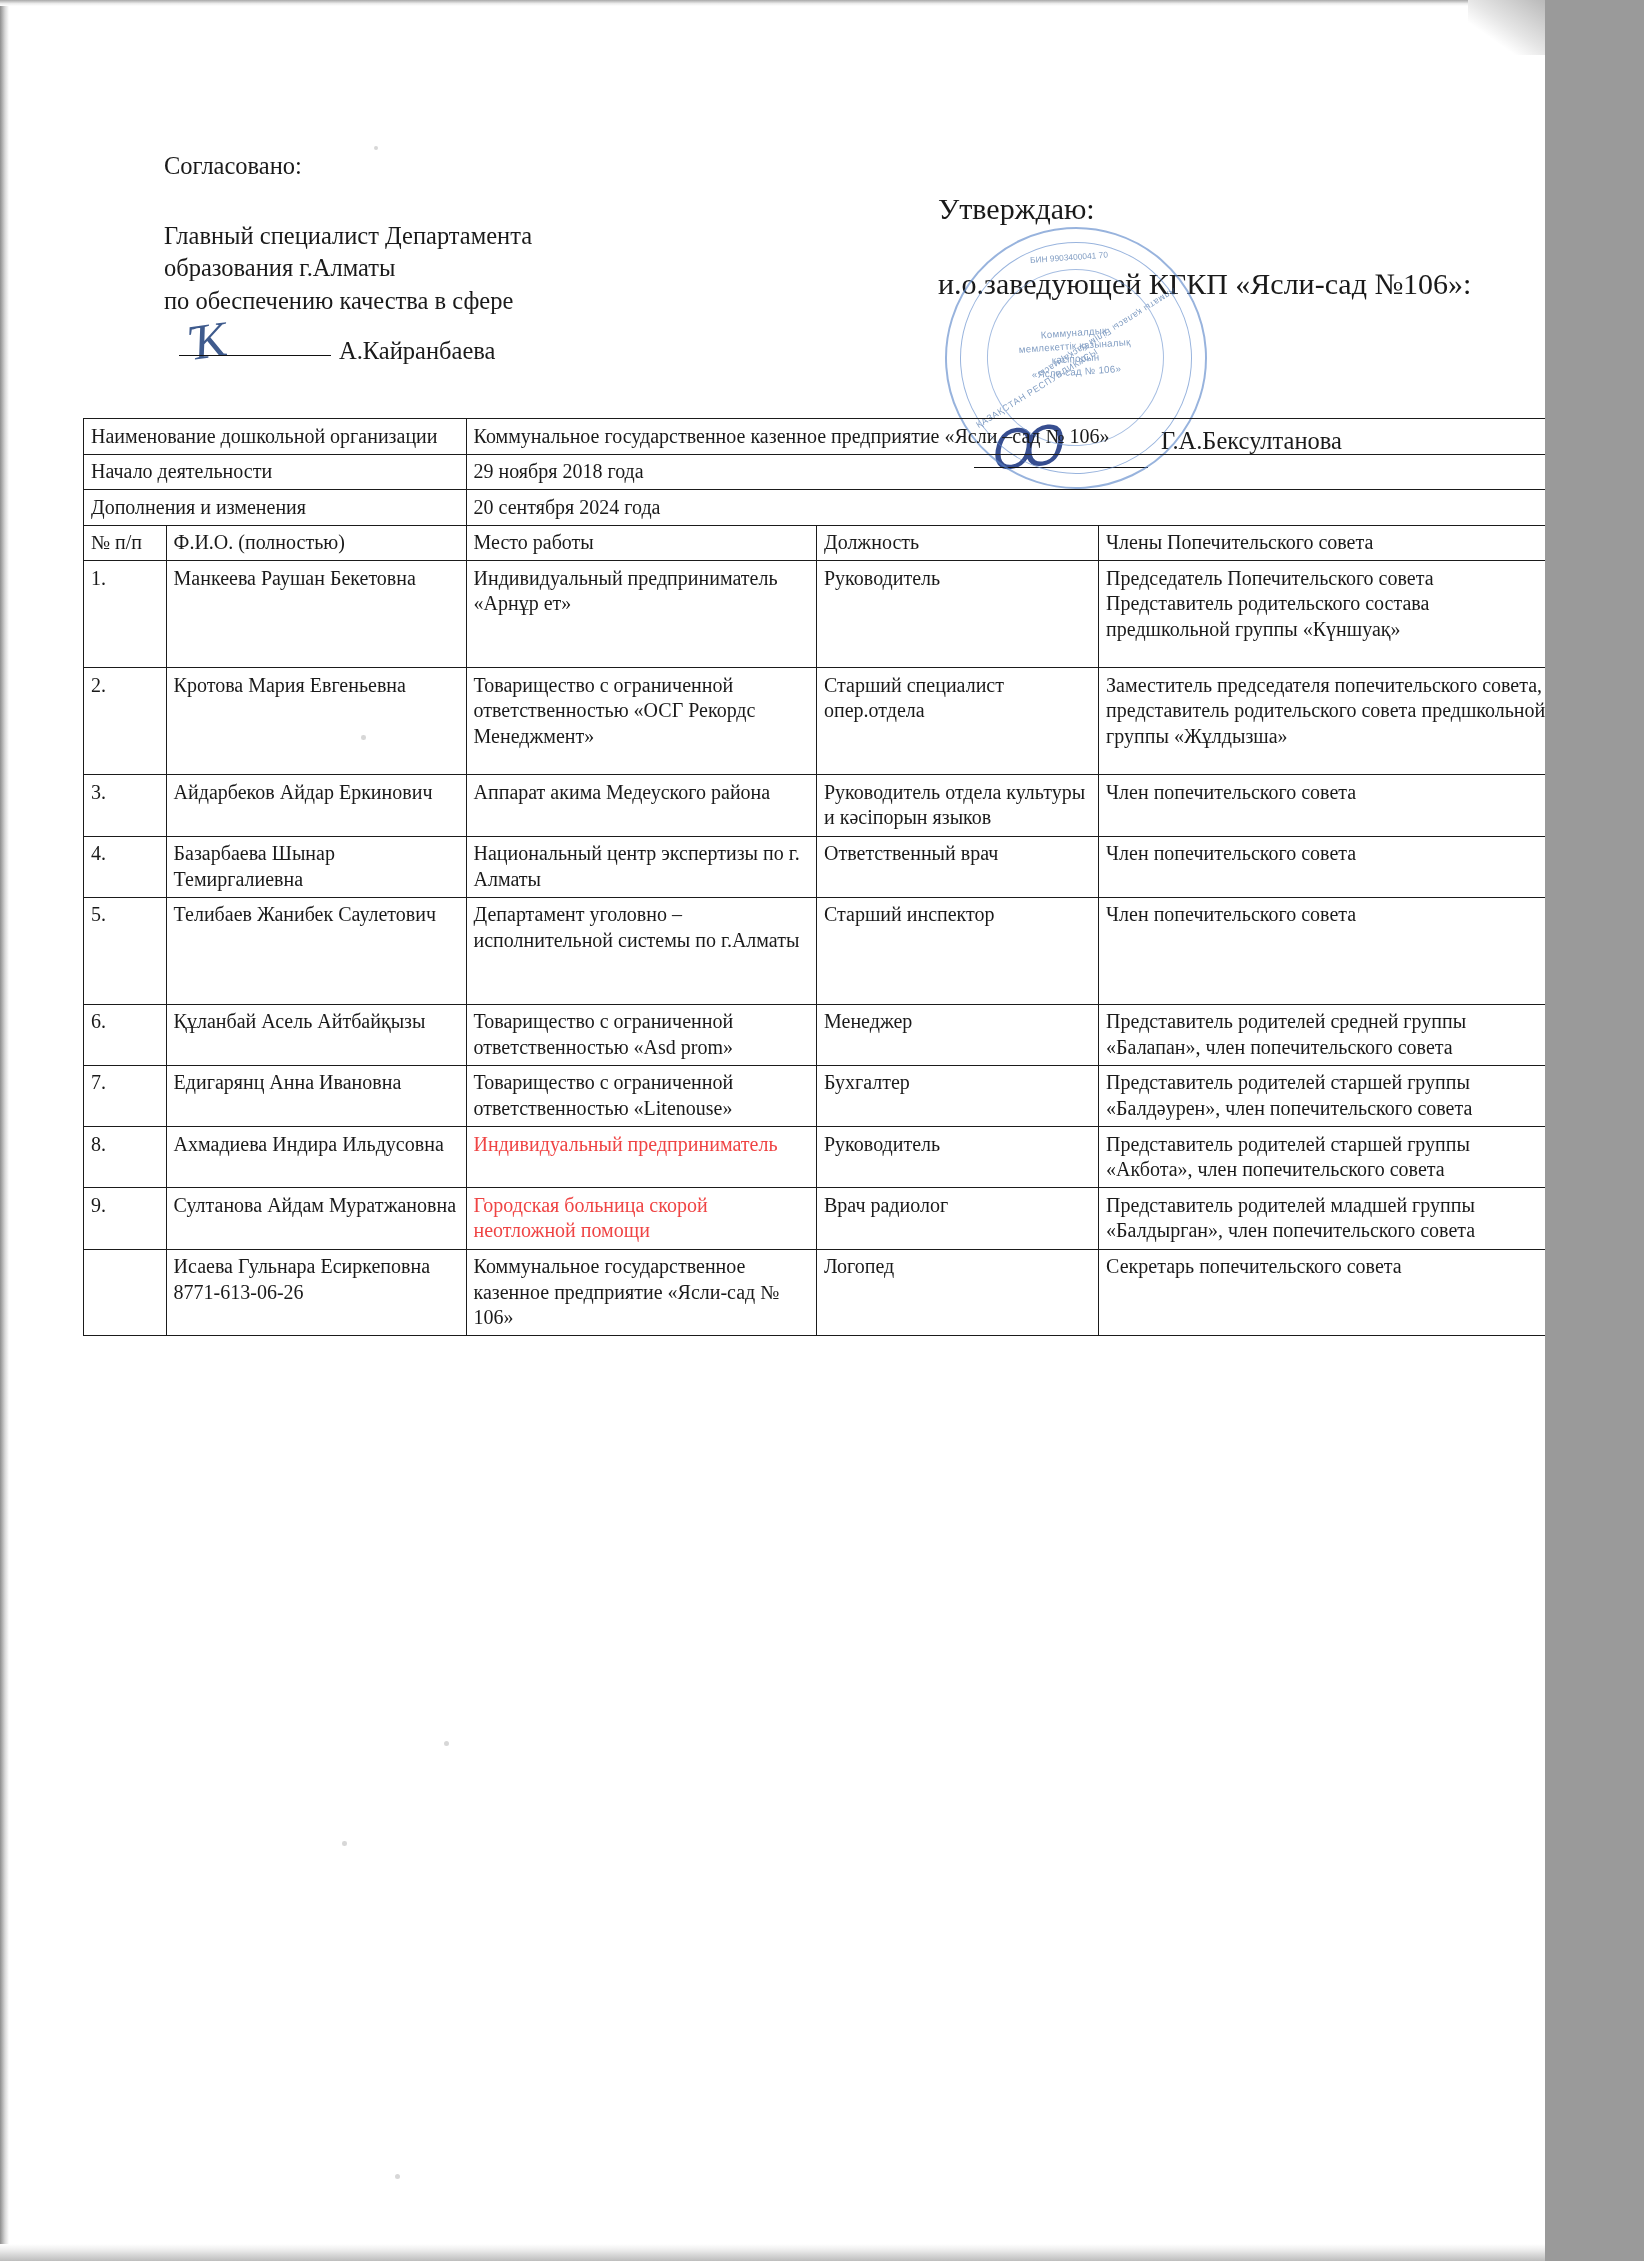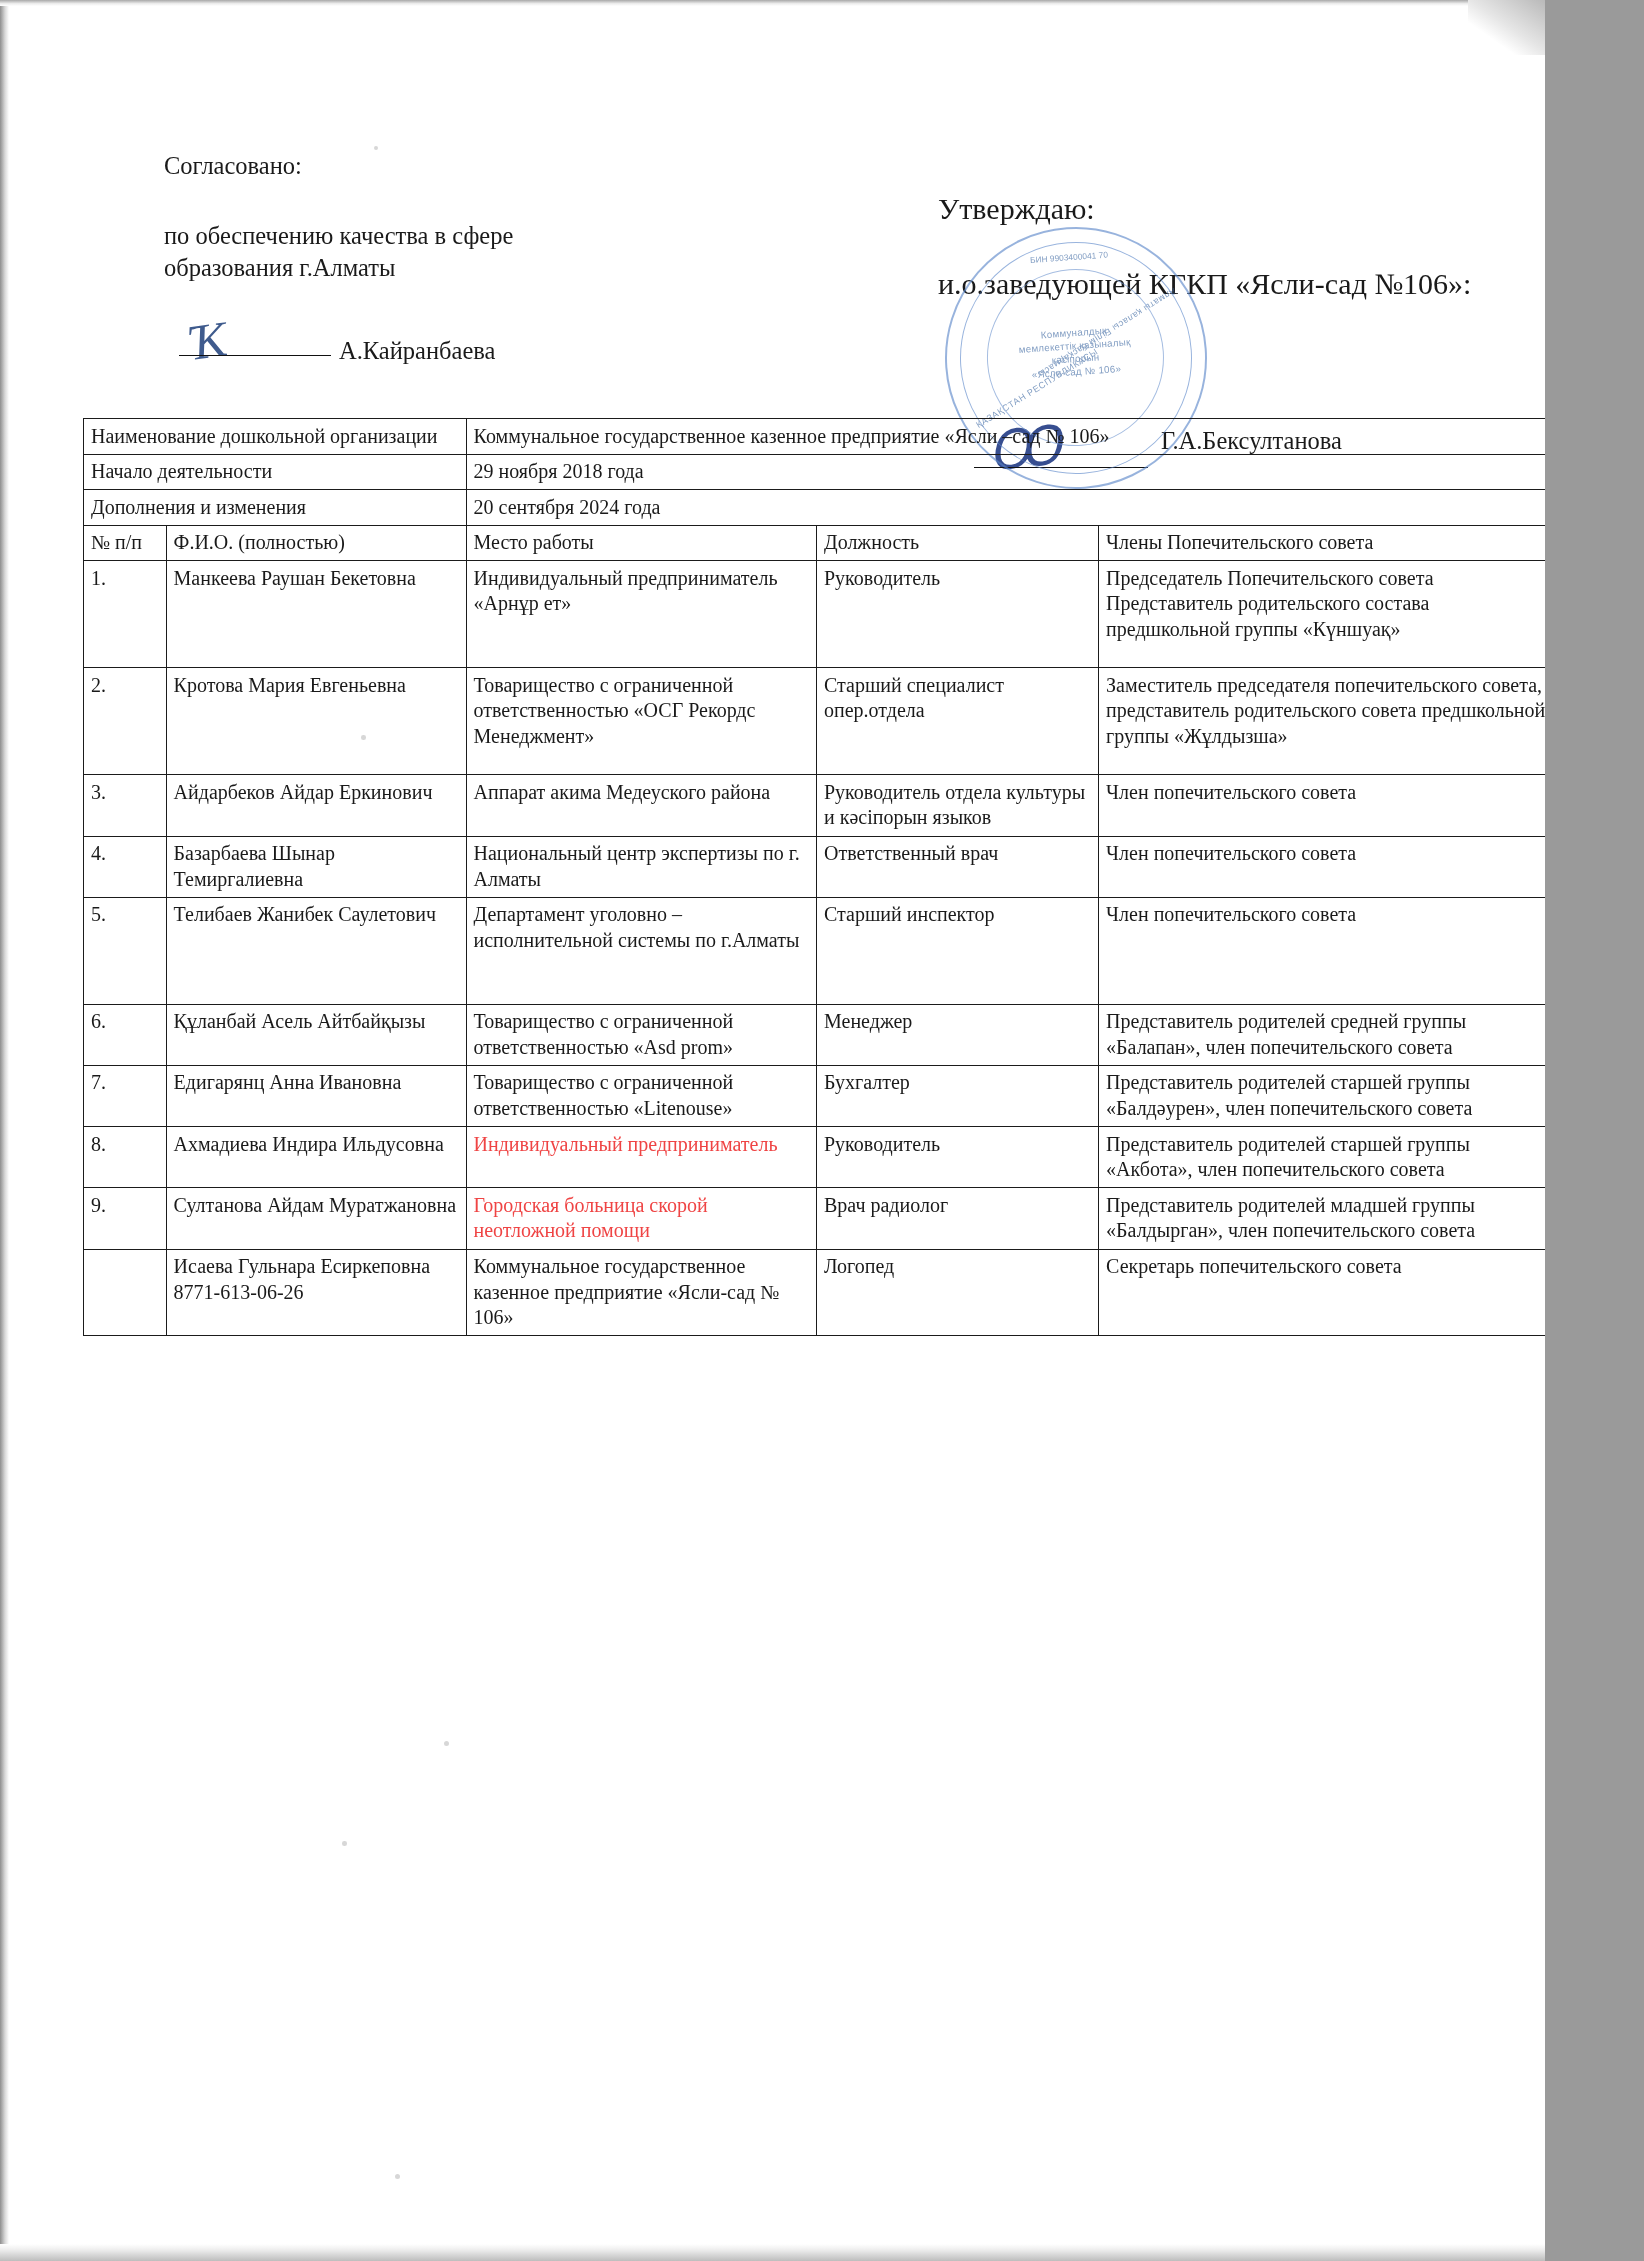--- a/index.html
+++ b/index.html
@@ -232,22 +232,23 @@
   <div class="speck" style="left:361px; top:735px; width:4.5px; height:4.5px;"></div>
   <div class="speck" style="left:444px; top:1741px; width:5.2px; height:5.2px;"></div>
   <div class="speck" style="left:342px; top:1841px; width:4.5px; height:4.5px;"></div>
   <div class="speck" style="left:395px; top:2174px; width:5.2px; height:5.2px;"></div>
   <div class="speck" style="left:374px; top:146px; width:3.9px; height:3.9px;"></div>
 
   <div class="hdr">
 
     <div class="hdr-left">
       <div class="agreed">Согласовано:</div>
+      <div>Главный специалист Департамента</div>
+      <div>образования г.Алматы</div>
       <div>по обеспечению качества в сфере</div>
-      <div>образования г.Алматы</div>
     </div>
     <div class="scribble scribble-left">Ҡ</div>
     <div class="sign-line-left"></div>
     <div class="sign-name-left">А.Кайранбаева</div>
 
     <div class="hdr-right">
       <div class="approve">Утверждаю:</div>
       <div>и.о.заведующей  КГКП «Ясли-сад №106»:</div>
     </div>
     <div class="scribble scribble-right">Ꝏ</div>

